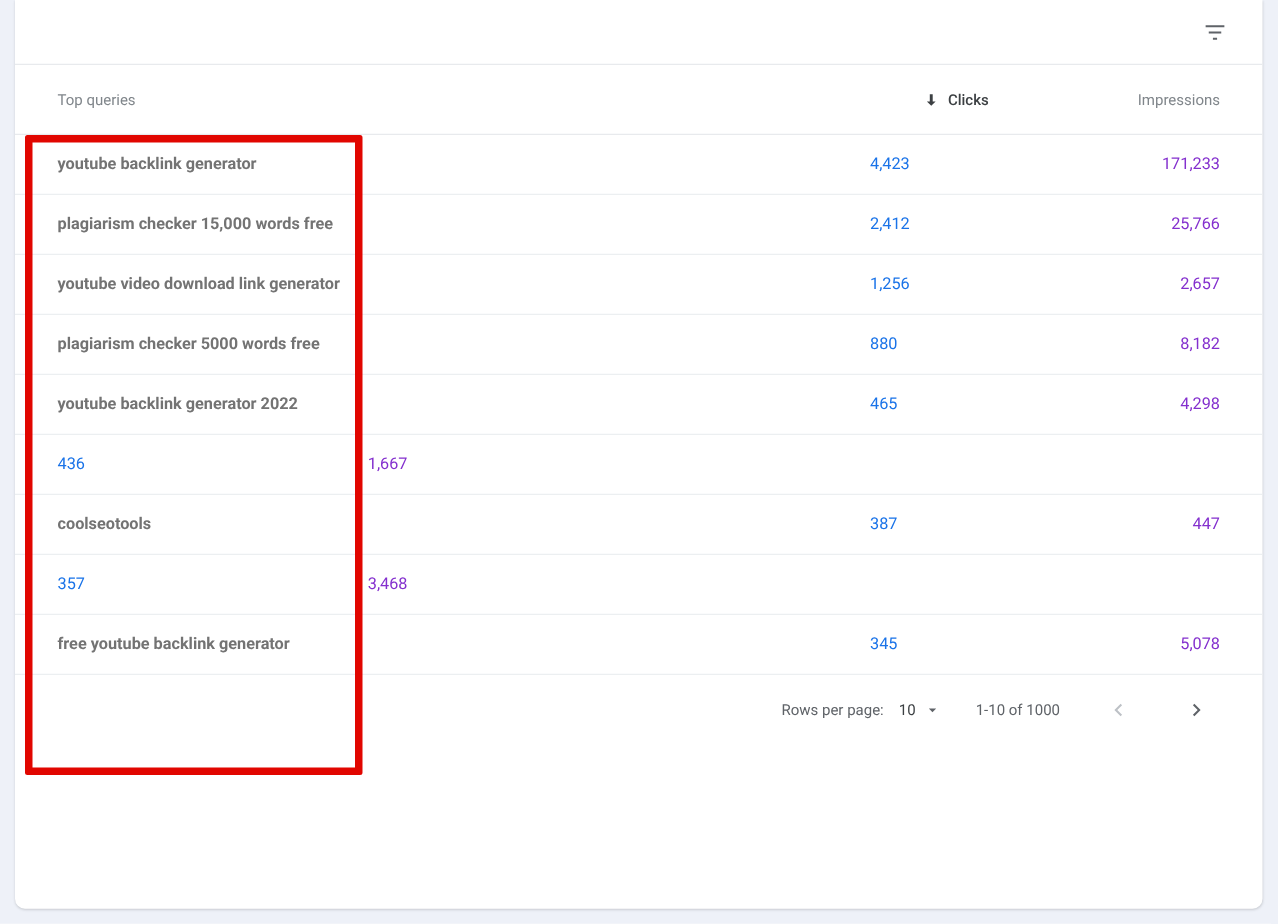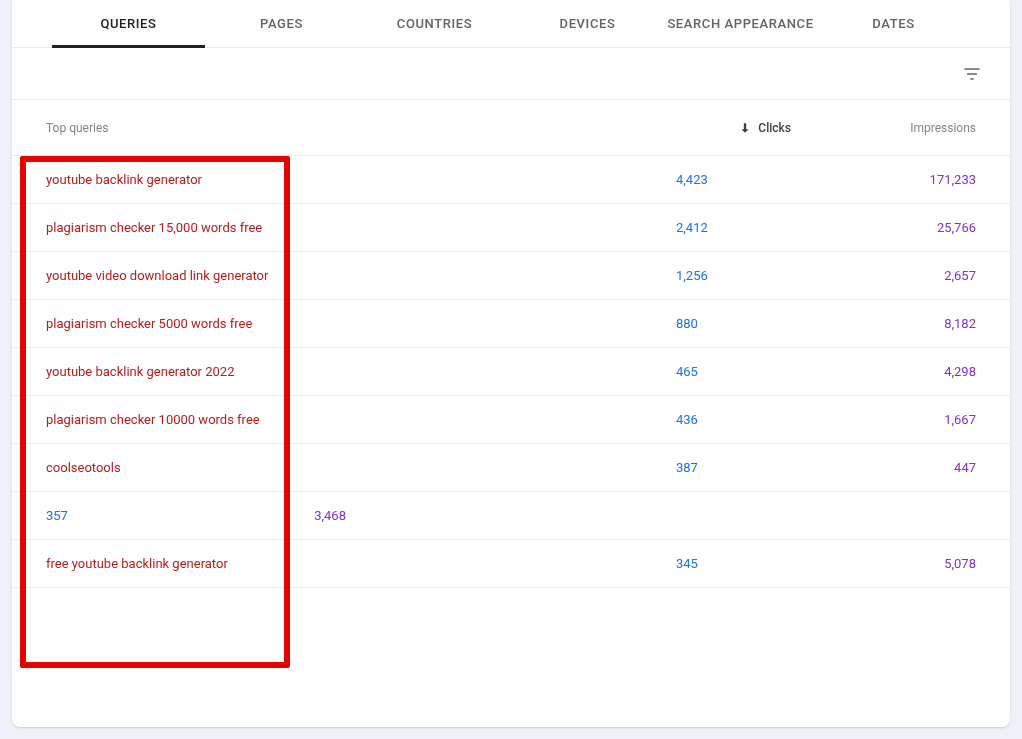--- a/index.html
+++ b/index.html
@@ -77,23 +77,23 @@
   .tbody { position: relative; }
 
   .row {
     display: flex;
     align-items: center;
     height: 48px;
     padding: 0 34px;
     border-bottom: 1px solid #eceff1;
     font-size: 13px;
   }
-  .cell-query { flex:1; color:#b91c1c; }
+  .cell-query { flex:1; color:#737373;font-weight:bold; }
   .cell-clicks{ width:130px; text-align:left; color:#1a73e8; cursor:pointer;}
-  .cell-impr  { width:150px; text-align:right; color:#8430ce; cursor:pointer; font-variant-numeric: tabular-nums; margin-left: 20px;}
+  .cell-impr  { width:150px; text-align:right; color:#8430ce; cursor:pointer; font-variant-numeric: tabular-nums;}
 
   .red-box {
     position: absolute;
     top: 0; left: 8px;
     width: 270px;
     height: 512px;
     border: 6px solid #e10600;
     pointer-events: none;
     border-radius: 2px;
   }
@@ -114,28 +114,20 @@
   .nav-btn { color:#bdc1c6; cursor:pointer; padding:8px; }
   .nav-btn.enabled { color:#5f6368; }
 
   svg { display:block; }
 </style>
 </head>
 <body>
 
 <div class="card">
 
-  <div class="tabs">
-    <div class="tab active">QUERIES</div>
-    <div class="tab">PAGES</div>
-    <div class="tab">COUNTRIES</div>
-    <div class="tab">DEVICES</div>
-    <div class="tab">SEARCH APPEARANCE</div>
-    <div class="tab">DATES</div>
-  </div>
 
   <div class="filter-row">
     <span class="filter-icon">
       <svg width="20" height="20" viewBox="0 0 24 24" fill="currentColor">
           <path d="M3 5h18v2H3V5zm3 6h12v2H6v-2zm4 6h4v2h-4v-2z"></path>
         </svg>
     </span>
   </div>
 
   <div class="thead">
@@ -171,34 +163,55 @@
         <div class="cell-query">plagiarism checker 5000 words free</div>
         <div class="cell-clicks">880</div>
         <div class="cell-impr">8,182</div>
       </div>
       <div class="row">
         <div class="cell-query">youtube backlink generator 2022</div>
         <div class="cell-clicks">465</div>
         <div class="cell-impr">4,298</div>
       </div>
       <div class="row">
-        <div class="cell-query">plagiarism checker 10000 words free</div>
         <div class="cell-clicks">436</div>
         <div class="cell-impr">1,667</div>
       </div>
       <div class="row">
         <div class="cell-query">coolseotools</div>
         <div class="cell-clicks">387</div>
         <div class="cell-impr">447</div>
       </div>
       <div class="row">
         <div class="cell-clicks">357</div>
         <div class="cell-impr">3,468</div>
       </div>
       <div class="row">
         <div class="cell-query">free youtube backlink generator</div>
         <div class="cell-clicks">345</div>
         <div class="cell-impr">5,078</div>
       </div>
     </div>
 
+  <div class="pager">
+    <div class="rpp">
+      <span>Rows per page:</span>
+      <span class="rpp-val">
+        <span>10</span>
+        <svg width="14" height="14" viewBox="0 0 24 24" fill="#5f6368">
+            <path d="M7 10l5 5 5-5z"></path>
+          </svg>
+      </span>
+    </div>
+    <span>1-10 of 1000</span>
+    <span class="nav-btn">
+      <svg width="20" height="20" viewBox="0 0 24 24" fill="currentColor">
+          <path d="M15 6l-6 6 6 6 1.4-1.4L11.8 12l4.6-4.6z"></path>
+        </svg>
+    </span>
+    <span class="nav-btn enabled">
+      <svg width="20" height="20" viewBox="0 0 24 24" fill="currentColor">
+          <path d="M9 6l6 6-6 6-1.4-1.4L12.2 12 7.6 7.4z"></path>
+        </svg>
+    </span>
+  </div>
 
 </div>
 
 </body></html>

